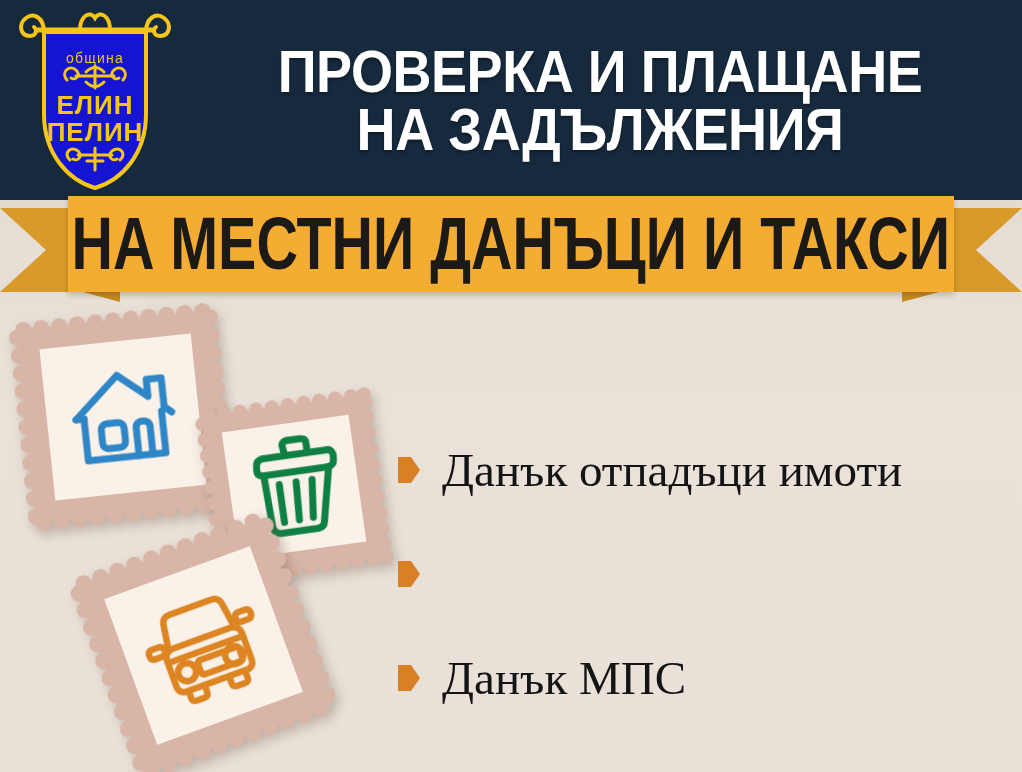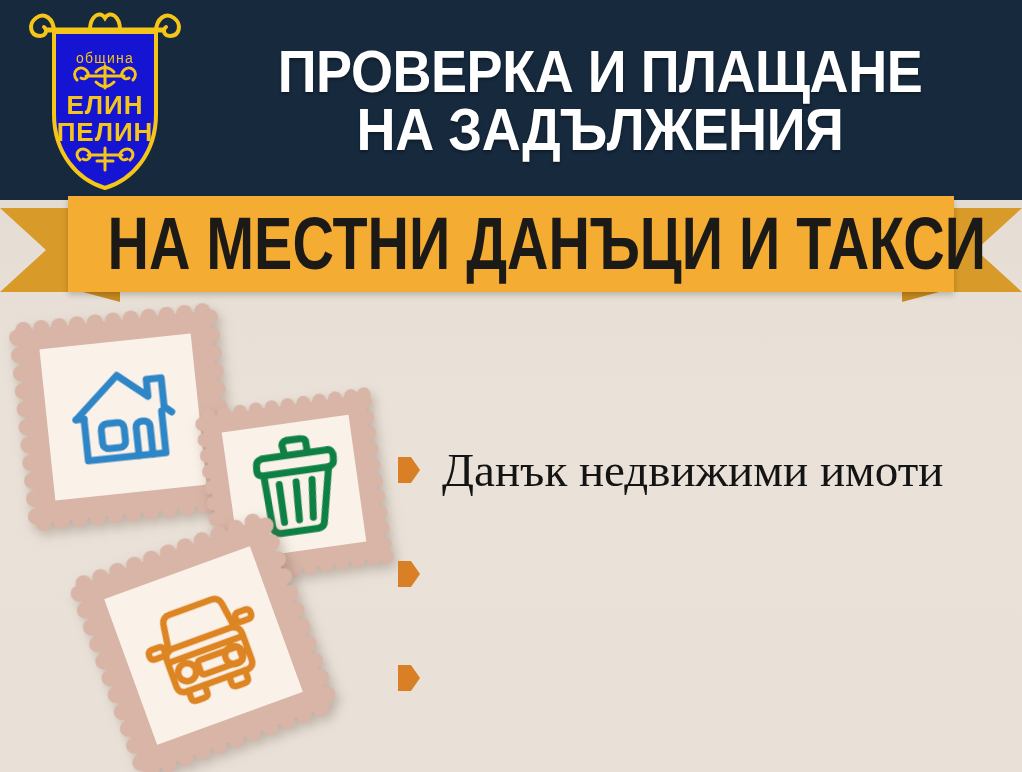--- a/index.html
+++ b/index.html
@@ -26,21 +26,21 @@
     font-weight:bold;
     font-size:60px;line-height:0.97;
     letter-spacing:-0.5px;
     transform:scaleX(0.9);
     text-shadow:0 2px 3px rgba(0,0,0,0.35);
   }
   .header-title .l1{display:block;white-space:nowrap;}
   .header-title .l2{display:block;white-space:nowrap;}
 
   
-  .crest{position:absolute;left:22px;top:8px;width:166px;height:186px;}
+  .crest{position:absolute;left:12px;top:8px;width:166px;height:186px;}
   .crest svg{display:block;width:166px;height:186px;}
 
   
   .ribbon{position:absolute;left:0;top:196px;width:1022px;height:104px;}
   .ribbon-tail{position:absolute;top:12px;width:120px;height:84px;background:#D89A28;}
   .ribbon-tail.left{left:0;clip-path:polygon(0 0,120px 0,120px 84px,0 84px,46px 42px);}
   .ribbon-tail.right{right:0;clip-path:polygon(0 0,120px 0,74px 42px,120px 84px,0 84px);}
   .ribbon-fold{position:absolute;top:84px;width:52px;height:22px;background:#C98B1E;}
   .ribbon-fold.left{left:68px;clip-path:polygon(0 0,52px 0,52px 22px,0 8px);}
   .ribbon-fold.right{right:68px;clip-path:polygon(0 0,52px 0,52px 8px,0 22px);}
@@ -50,21 +50,20 @@
     box-shadow:0 3px 6px rgba(0,0,0,0.20);
   }
   .ribbon-text{
     position:absolute;left:68px;top:0;width:886px;height:96px;
     display:flex;align-items:center;justify-content:center;
     color:#1C1A16;
     font-family:"Liberation Sans", sans-serif;
     font-weight:bold;font-size:70px;line-height:1;
     letter-spacing:0px;white-space:nowrap;
     transform-origin:center center;
-    padding-left:36px;
   }
   .ribbon-text span{display:inline-block;transform:scaleX(0.82) scaleY(1.05);}
 
   
   .stamp{
     position:absolute;
     filter:drop-shadow(3px 6px 6px rgba(110,90,75,0.35));
   }
   .stamp .glyph{position:absolute;left:0;top:0;}
 
@@ -339,26 +338,27 @@
         <rect x="53" y="94" width="16" height="10" rx="4"></rect>
         <rect x="147" y="88" width="16" height="10" rx="4"></rect>
       </g>
     </svg>
   </div>
 
   <div class="list">
 
     <div class="list-item">
       <div class="bullet"></div>
-      <div class="list-label">Данък недвижими имоти</div>
+      <div class="list-label">Данък отпадъци имоти</div>
     </div>
 
     <div class="list-item">
       <div class="bullet"></div>
     </div>
 
     <div class="list-item">
       <div class="bullet"></div>
+      <div class="list-label">Данък МПС</div>
     </div>
 
   </div>
 
 </div>
 
 </body></html>

